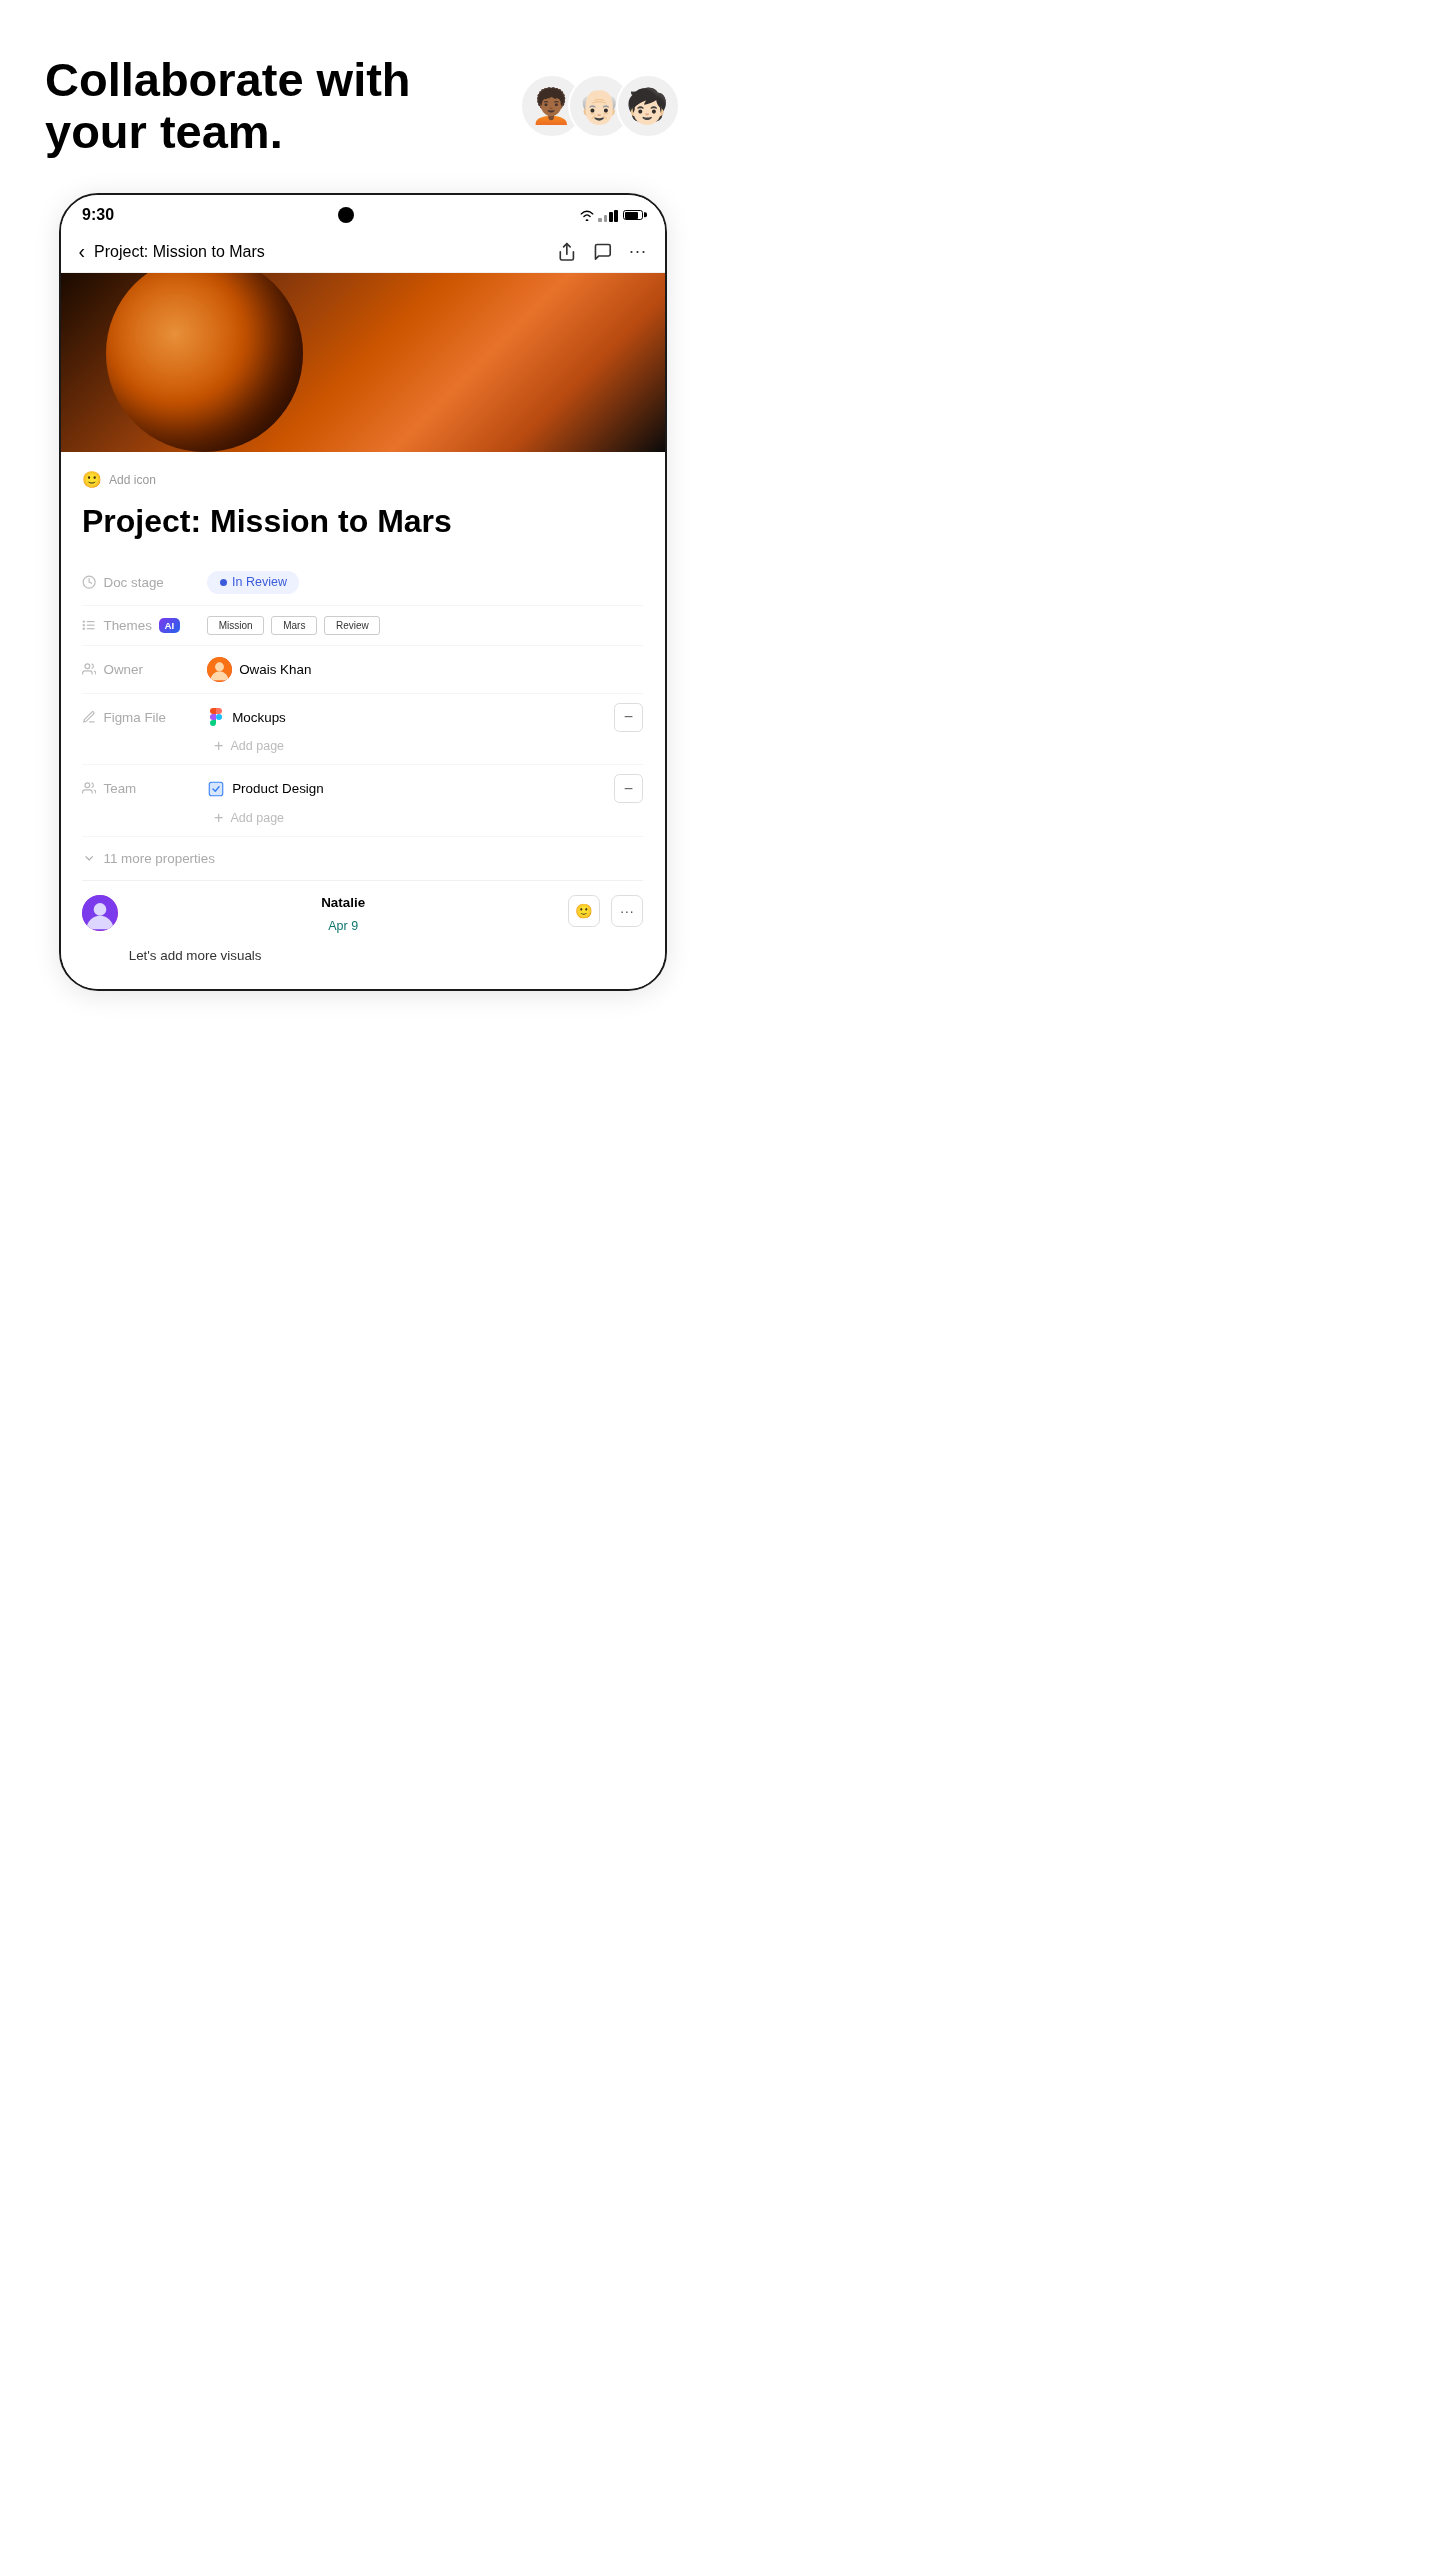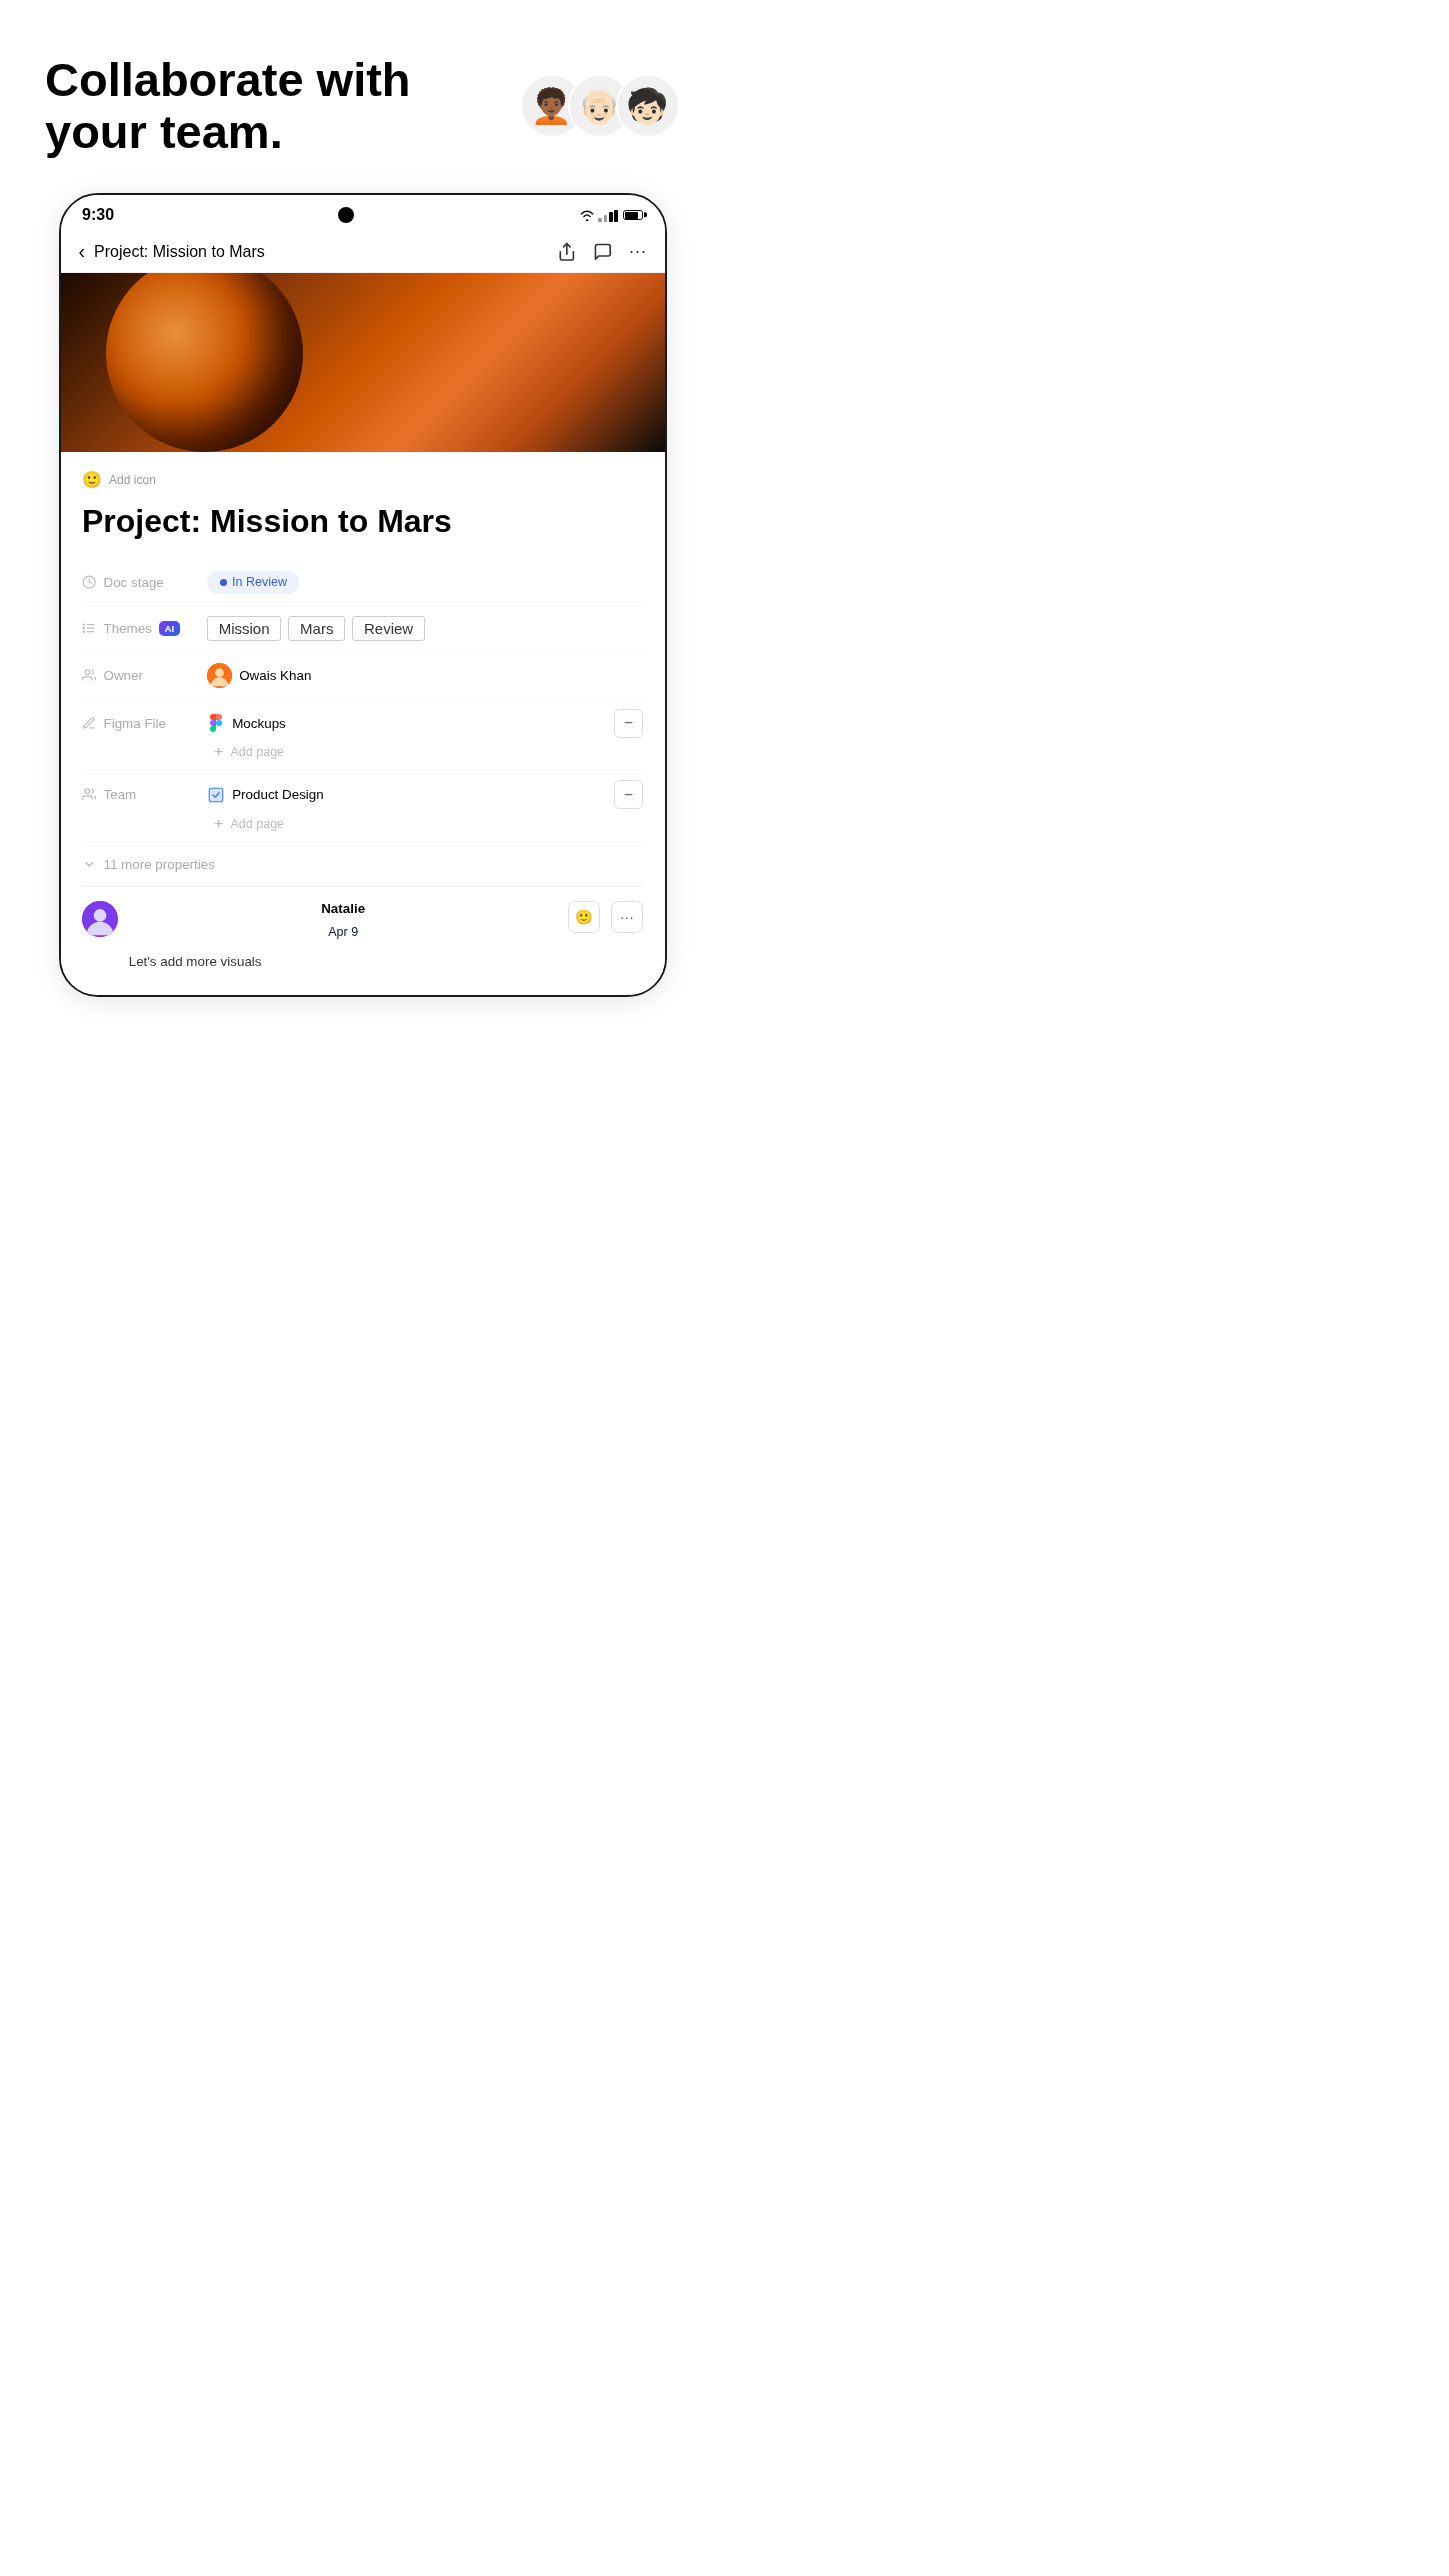--- a/index.html
+++ b/index.html
@@ -249,21 +249,21 @@
       height: 7.2px;
       border-radius: 50%;
       background: #3B5BDB;
     }
 
     
     .tag {
       border: 1.3px solid #ccc;
       border-radius: 3px;
       padding: 2.7px 10.7px;
-      font-size: 15px;
+      font-size: 10px;
       color: #333;
       font-weight: 500;
     }
 
     .ai-badge {
       background: linear-gradient(135deg, #7c3aed, #2563eb);
       color: #fff;
       font-size: 9.8px;
       font-weight: 700;
       padding: 1.8px 5.4px;
@@ -394,21 +394,21 @@
     }
 
     .commenter-name {
       font-size: 13.4px;
       font-weight: 700;
       color: #000;
     }
 
     .comment-date {
       font-size: 12.5px;
-      color: #0f172a;
+      color: #0f766e;
     }
 
     .comment-text {
       font-size: 13.4px;
       color: #333;
     }
 
     .comment-actions {
       display: flex;
       gap: 10.7px;

